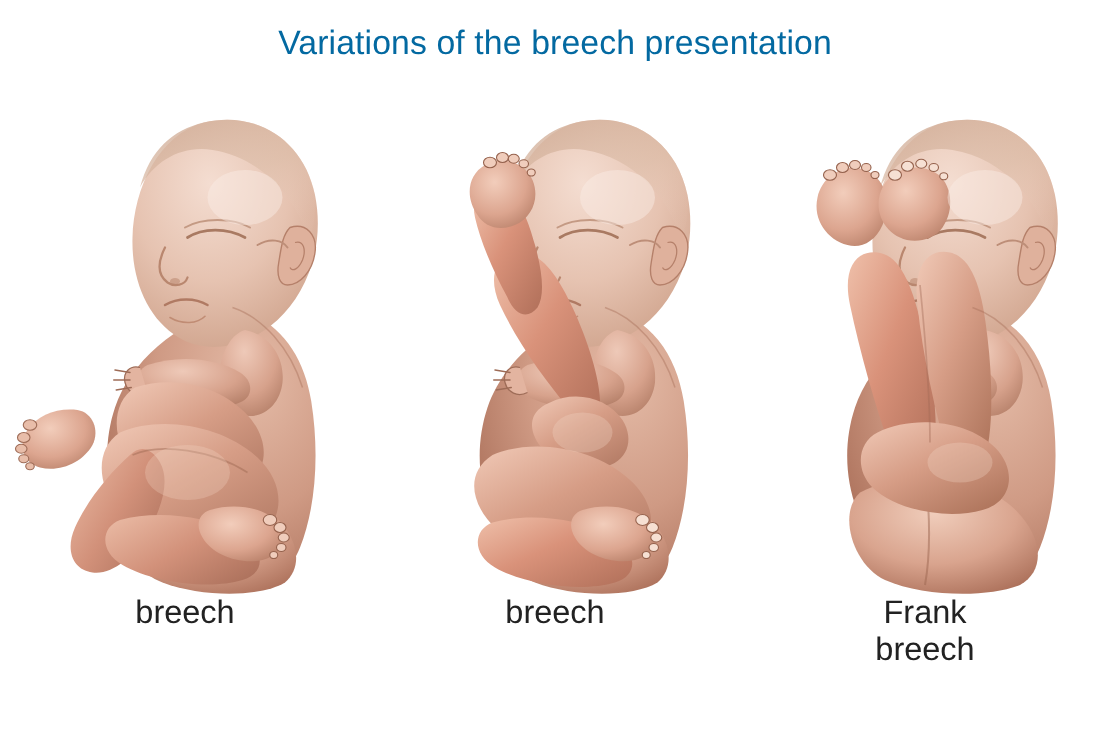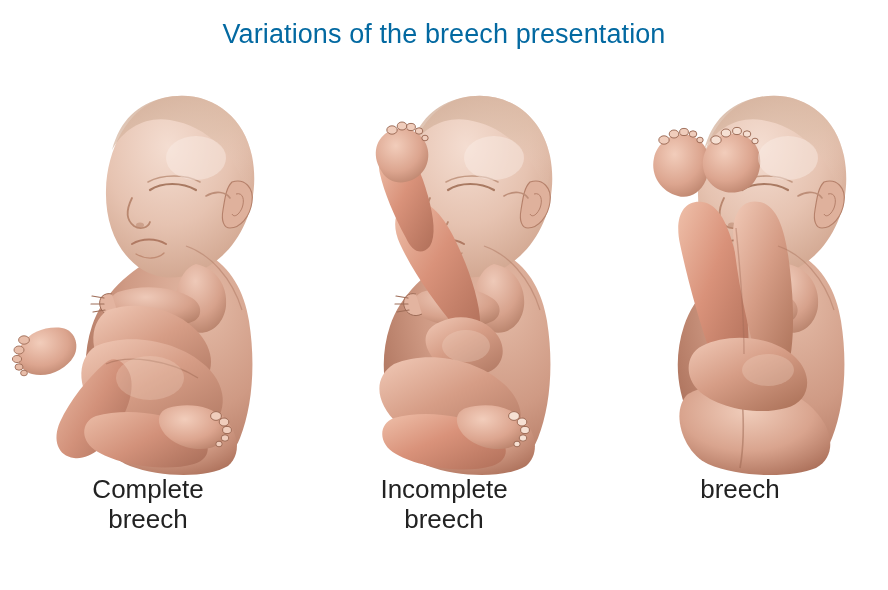--- a/index.html
+++ b/index.html
@@ -474,25 +474,24 @@
           <ellipse cx="196" cy="80" rx="30" ry="22" fill="#fbeee7" opacity="0.45"></ellipse>
           <ellipse cx="176" cy="292" rx="26" ry="16" fill="#f3d6c7" opacity="0.3"></ellipse>
         </g>
       </svg>
     </div>
 
   </div>
 
   <div class="labels">
     <div class="label-cell">
-      <span class="label-line">Complete</span>
-      <span class="label-line">breech</span>
-    </div>
-    <div class="label-cell">
-      <span class="label-line">Incomplete</span>
       <span class="label-line">breech</span>
     </div>
     <div class="label-cell">
       <span class="label-line">breech</span>
     </div>
+    <div class="label-cell">
+      <span class="label-line">Frank</span>
+      <span class="label-line">breech</span>
+    </div>
   </div>
 
 </div>
 
 </body></html>

